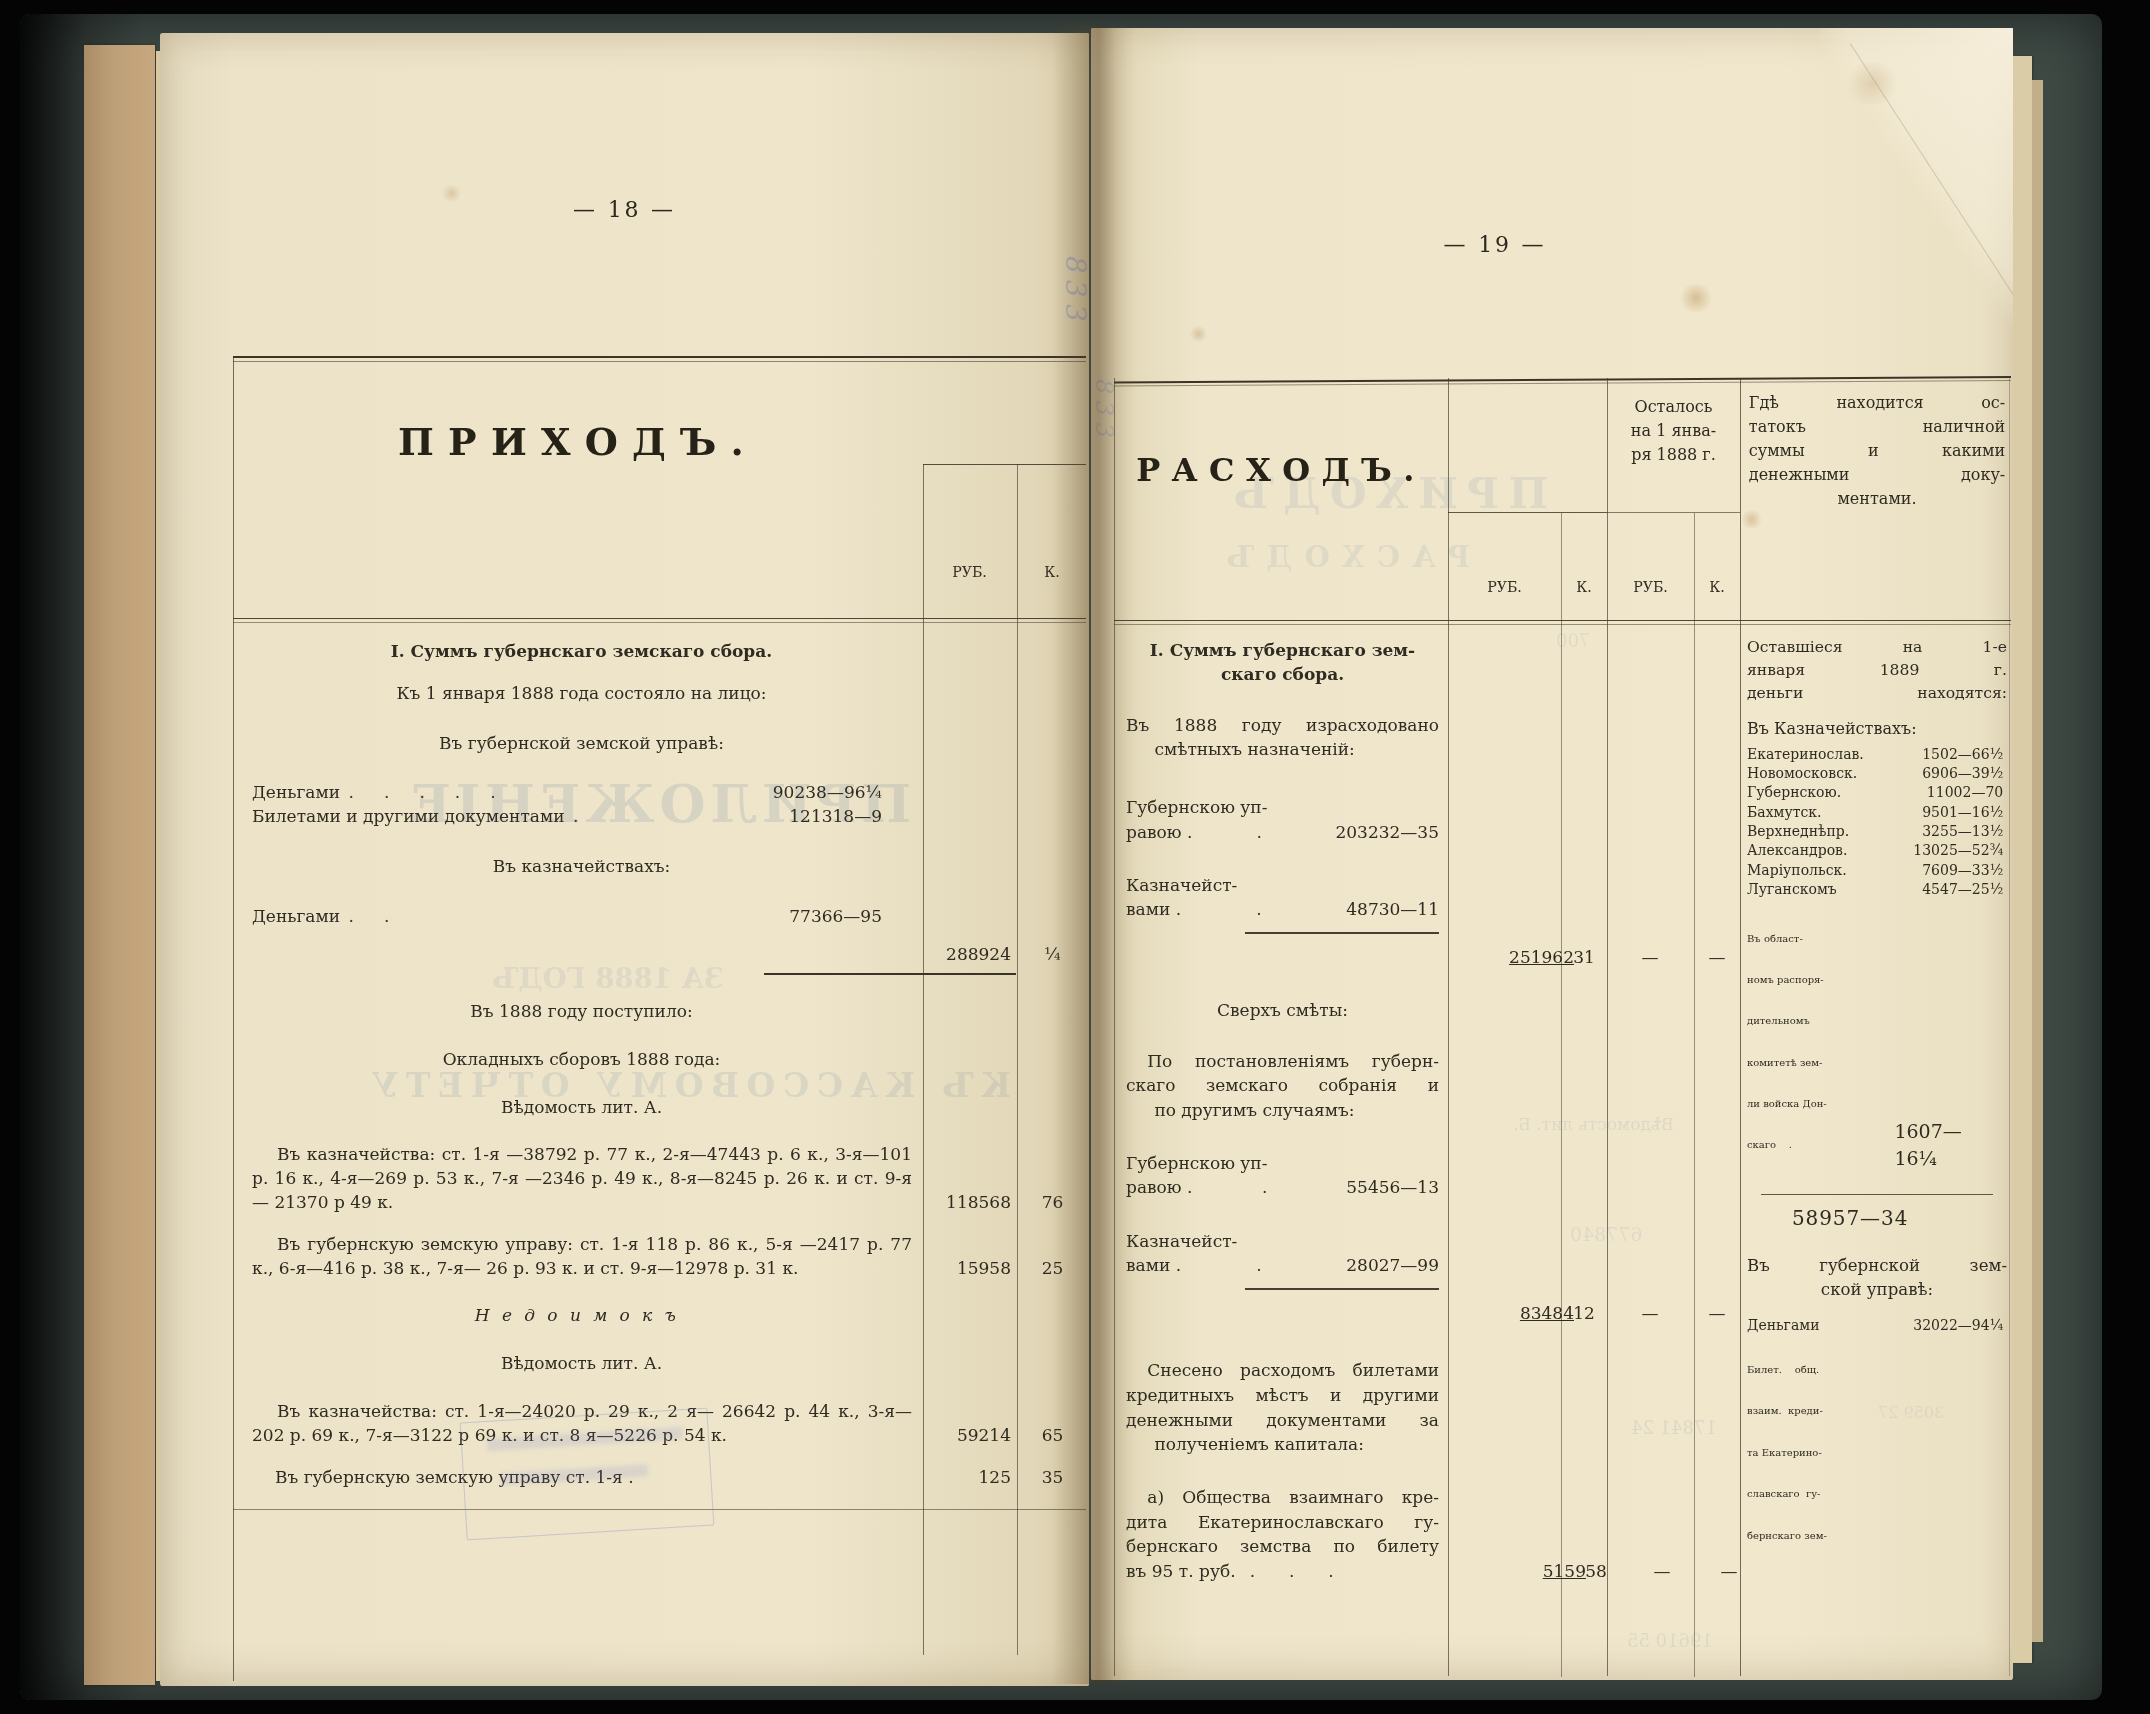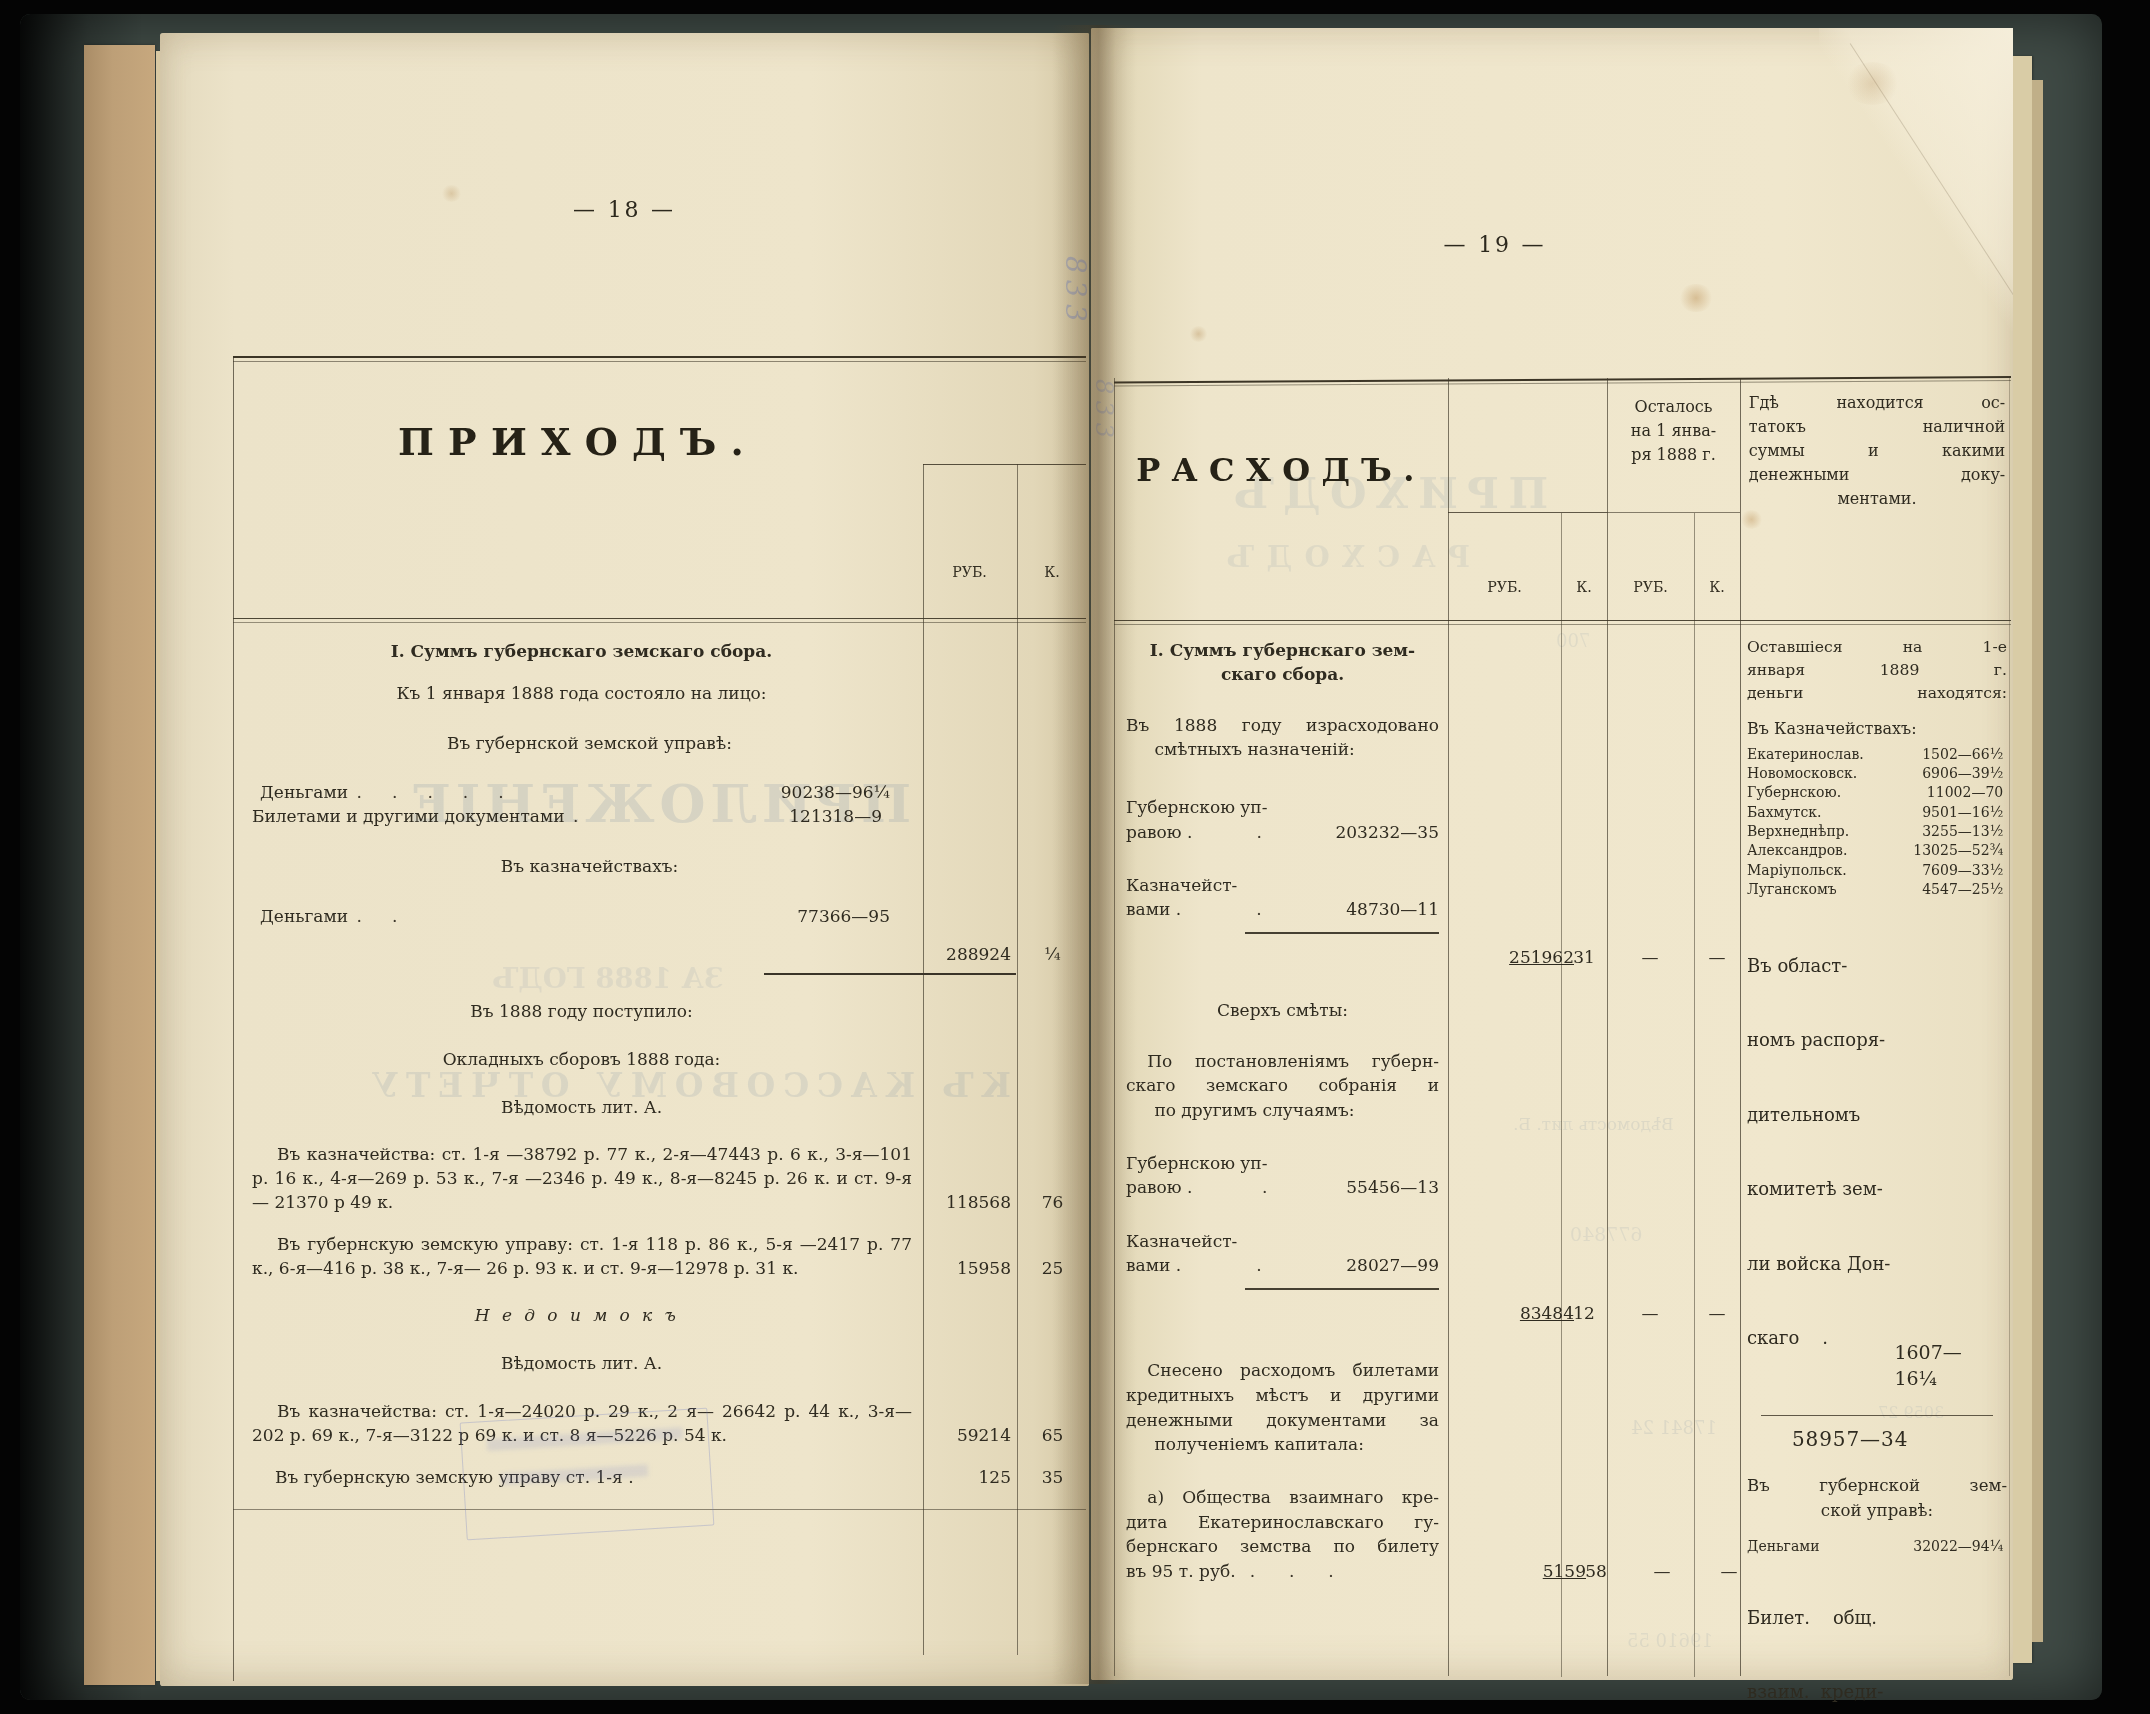--- a/index.html
+++ b/index.html
@@ -72,21 +72,21 @@
   .cen{text-align:center;width:659px;}
   .bold{font-weight:bold;}
   .lead{display:flex;width:630px;align-items:baseline;}
   .lead .dots{flex:1;overflow:hidden;white-space:nowrap;letter-spacing:12.3px;padding:0 8.5px;color:#3a3428;}
   .para{width:660px;text-align:justify;text-indent:25px;}
   .rub-cell{position:absolute;left:672px;width:87px;bottom:0;text-align:right;}
   .k-cell{position:absolute;left:766px;width:69px;bottom:0;text-align:center;}
   .subline{position:absolute;left:512px;width:252px;bottom:-7.6px;height:1.4px;background:#3a3428;}
   .nedoi{font-style:italic;letter-spacing:12.3px;}
   .endline{margin-top:20px;margin-left:-19px;width:853px;height:0.9px;background:rgba(60,53,38,.55);}
-  .mt38{margin-top:18px;}.mt50{margin-top:24px;}.mt55{margin-top:26px;margin-left:8px;}.mt60{margin-top:28.4px;}.mt25{margin-top:12px;}.mt70{margin-top:33px;}
+  .mt38{margin-top:18px;}.mt50{margin-top:24px;}.mt55{margin-top:26px;}.mt60{margin-top:28.4px;}.mt25{margin-top:12px;}.mt70{margin-top:33px;}
 
   
   .t19{position:absolute;left:23px;top:348px;width:897px;height:1301px;z-index:2;}
   .t19 .top1{left:0;right:0;top:0;height:2.4px;transform:rotate(-0.35deg);transform-origin:right;}
   .t19 .top2{left:0;right:0;top:4.7px;height:0.9px;opacity:.5;transform:rotate(-0.35deg);transform-origin:right;}
   .t19 .leftb{left:0;top:2.8px;height:1298px;width:0.9px;opacity:.6;}
   .t19 .w1{left:334px;top:2.8px;height:1298px;width:0.9px;opacity:.65;}
   .t19 .w2{left:493px;top:2.8px;height:1298px;width:0.9px;opacity:.65;}
   .t19 .w3{left:626px;top:2.8px;height:1298px;width:0.9px;opacity:.7;}
   .t19 .w1b{left:447px;top:137px;height:1164px;width:0.9px;opacity:.5;}
@@ -120,21 +120,21 @@
   .s-rub2{position:absolute;left:494px;width:84px;bottom:0;text-align:center;}
   .s-k2{position:absolute;left:581px;width:44px;bottom:0;text-align:center;}
   .obsh-dots{letter-spacing:14.2px;padding-left:14.2px;color:#3a3428;}
 
   .t19-where{position:absolute;left:633px;top:260px;width:260px;font-size:14.2px;line-height:1.38;}
   .t19-where .wblk{position:relative;}
   .wintro{font-size:15.6px;line-height:1.5;}
   .kzh{font-size:16px;margin-top:12.3px;margin-bottom:4.7px;}
   .trow{display:flex;justify-content:space-between;padding-right:3.8px;font-size:14px;}
   .narrow{display:flex;justify-content:space-between;padding-right:3.8px;}
-  .narrow .nlines{width:149px;white-space:pre;font-size:18px;}
+  .narrow .nlines{width:149px;white-space:pre;font-size:10px;}
   .narrow .namt{align-self:flex-end;margin-bottom:9px;font-size:19px;}
   .wline{width:232px;height:1.4px;background:rgba(60,53,38,.8);margin:14.2px 0 9.5px 14.2px;}
   .wsubtotal{margin-left:45px;font-size:20px;letter-spacing:0.9px;}
   .wuprava{font-size:16.6px;line-height:1.45;margin-top:21.3px;}
   .pre{white-space:pre;}.mtw10{margin-top:4.7px;}.mtw30{margin-top:14.2px;}
 </style>
 </head>
 <body>
 
 <div id="canvas">

